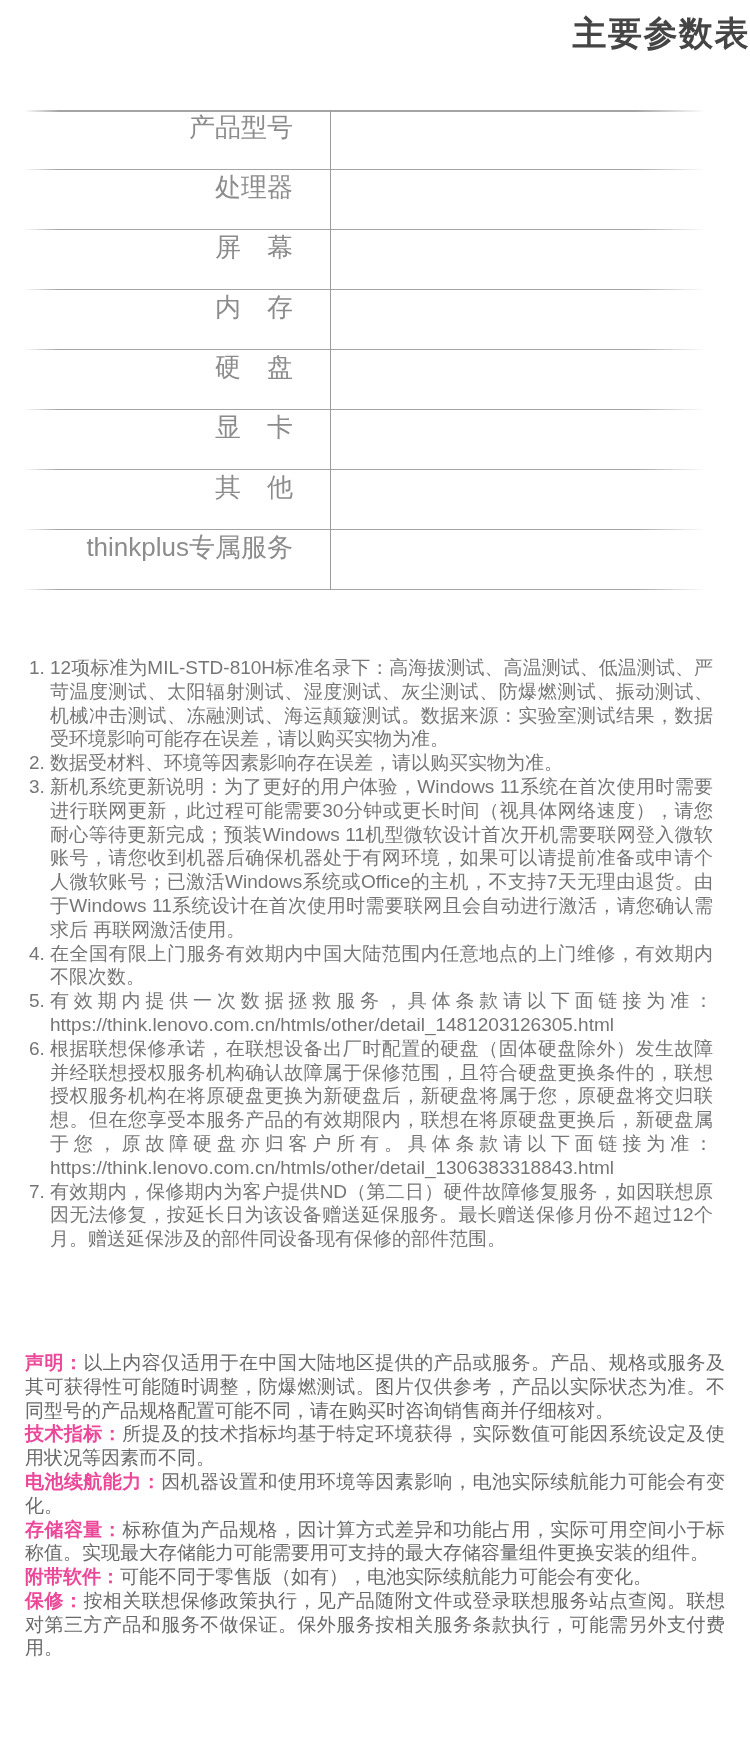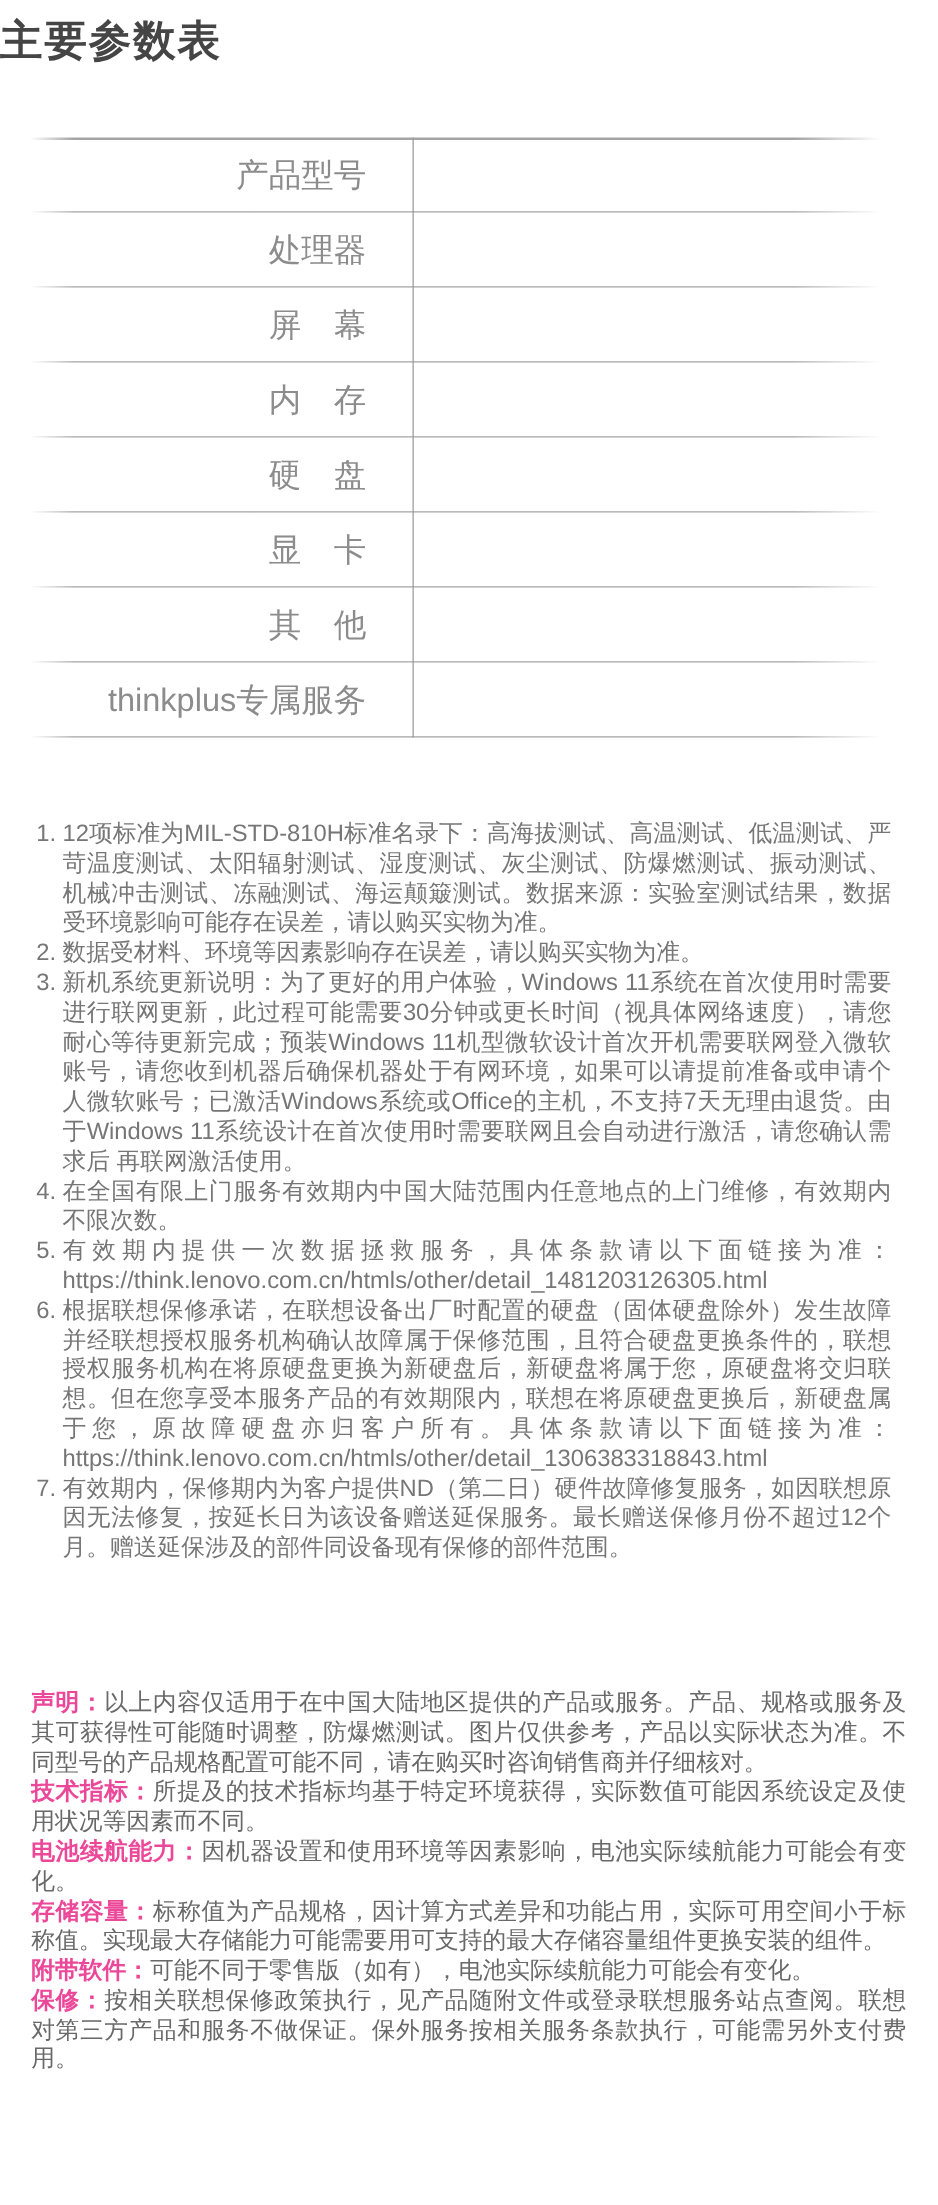--- a/index.html
+++ b/index.html
@@ -13,21 +13,21 @@
     font-family: "Liberation Sans", "DejaVu Sans", sans-serif;
     -webkit-font-smoothing: antialiased;
   }
   .page { position: relative; width: 750px; height: 1764px; overflow: hidden; }
 
   
   .title {
     margin: 0;
     padding-top: 13px;
     line-height: 40px;
-    text-align: left;
+    text-align: right;
     font-size: 34px;
     font-weight: 700;
     color: #454545;
     letter-spacing: 1.5px;
   }
 
   
   .spec-table {
     position: relative;
     margin: 57px 24px 0 24px;
@@ -41,21 +41,21 @@
       rgba(148,148,148,0) 0%,
       rgba(148,148,148,0.85) 5%,
       rgba(148,148,148,0.85) 87%,
       rgba(148,148,148,0) 97%,
       rgba(148,148,148,0) 100%);
   }
   .spec-row {
     position: relative;
     height: 60px;
     display: flex;
-    align-items: center;
+    align-items: flex-start;
   }
   .spec-row::after {
     content: "";
     position: absolute;
     bottom: 0; left: 0; right: 0;
     height: 1.5px;
     background: linear-gradient(90deg,
       rgba(148,148,148,0) 0%,
       rgba(148,148,148,0.85) 5%,
       rgba(148,148,148,0.85) 87%,

